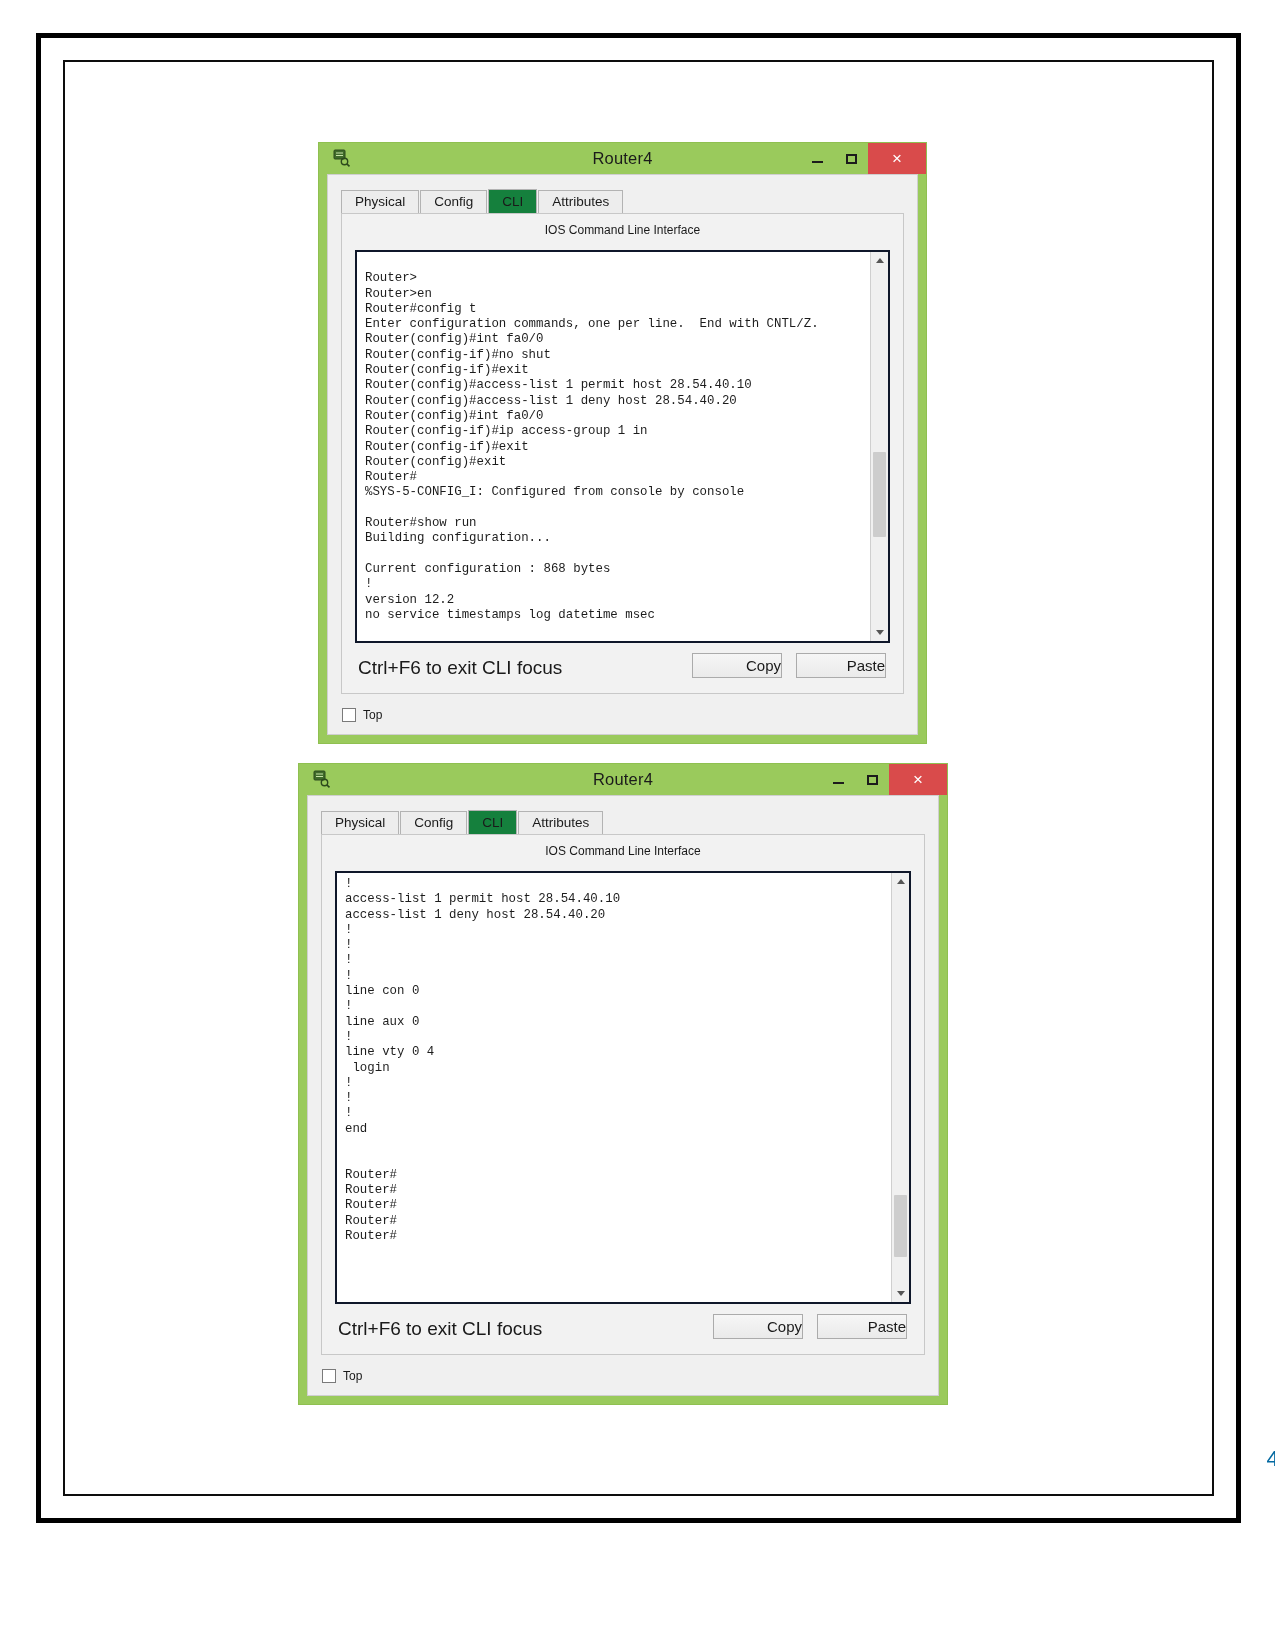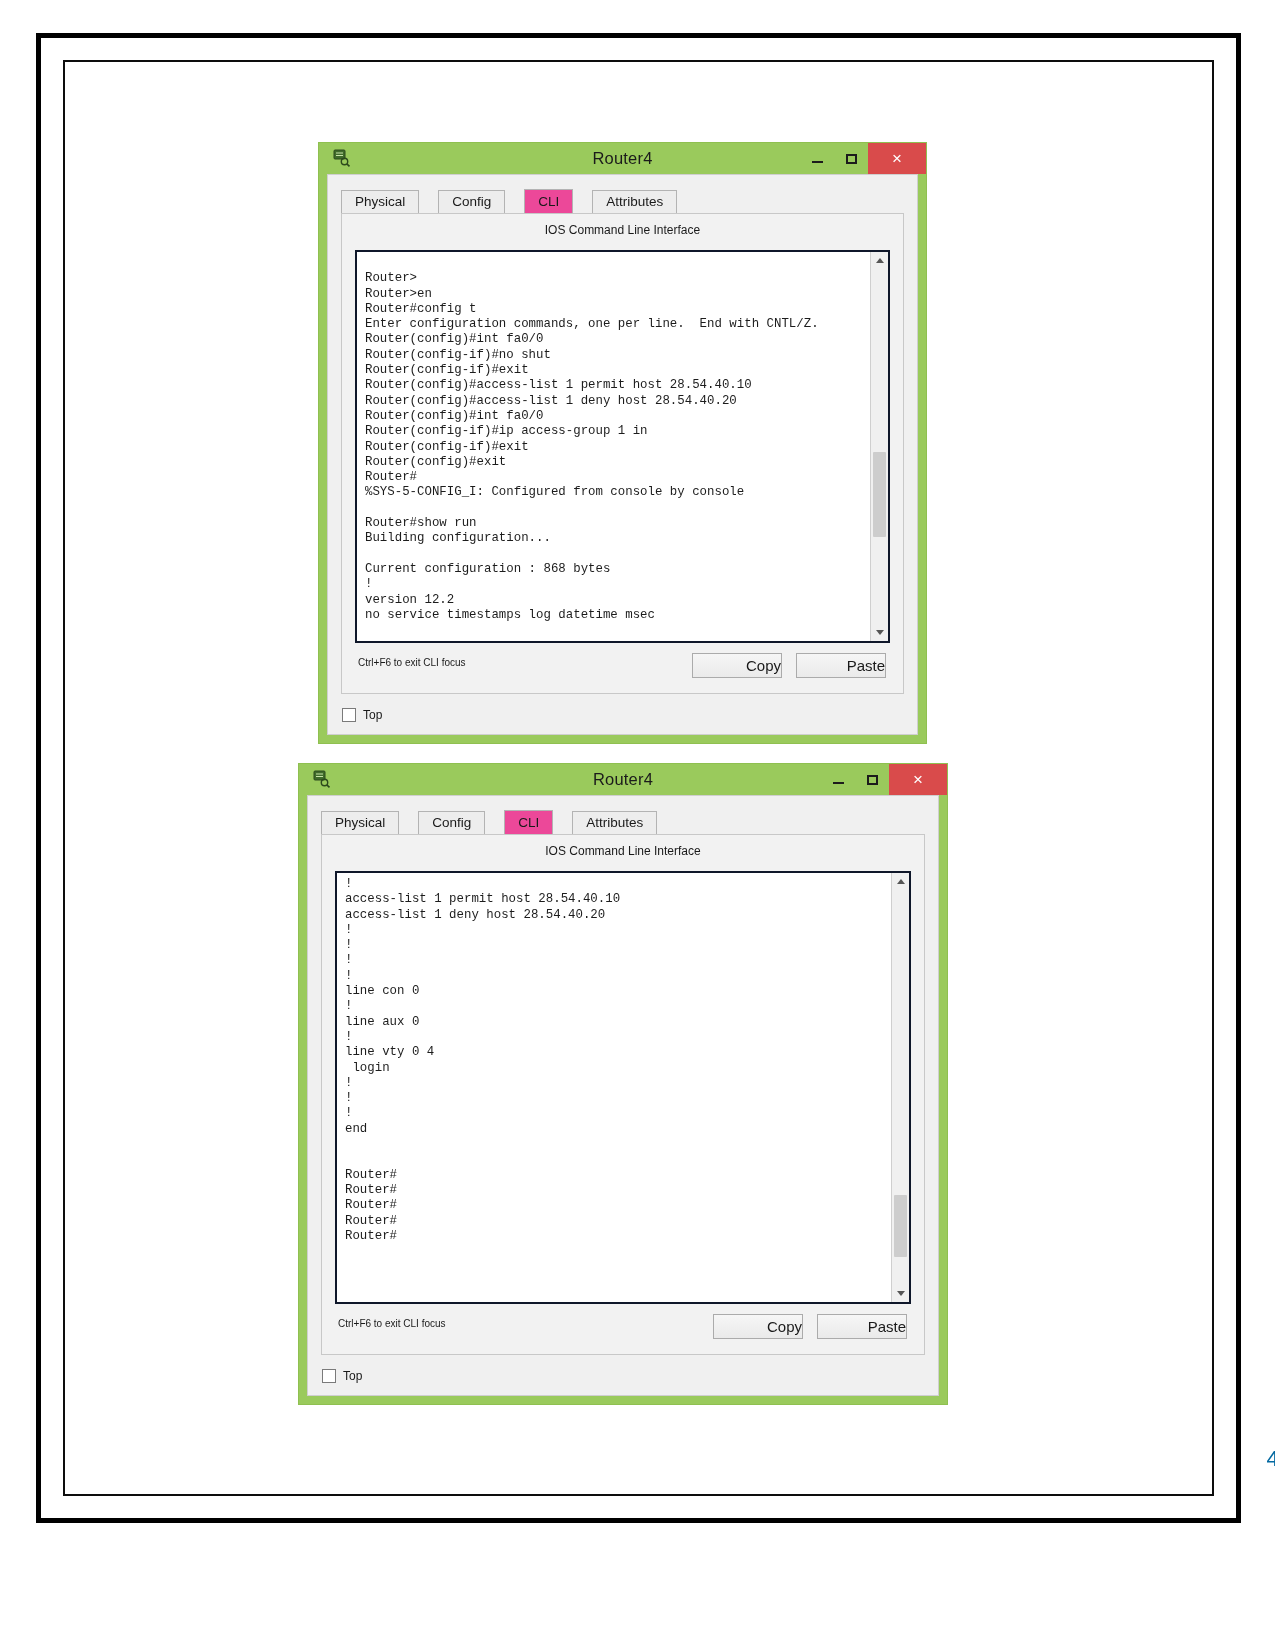--- a/index.html
+++ b/index.html
@@ -136,26 +136,26 @@
   }
   .tab {
     height: 23px;
     line-height: 22px;
     padding: 0 13px;
     font-size: 13.5px;
     color: #1a1a1a;
     background: #EDEDED;
     border: 1px solid #b3b3b3;
     border-bottom: none;
-    margin-right: 19px;
+    margin-right: 1px;
     box-sizing: border-box;
     white-space: nowrap;
   }
   .tab.active {
-    background: #ec4899;
+    background: #15803d;
     height: 25px;
     line-height: 24px;
     border-bottom: 1px solid #ffffff;
     margin-bottom: -1px;
   }
 
   
   .content-panel {
     position: absolute;
     left: 13px;
@@ -239,21 +239,21 @@
     position: absolute;
     left: 14px;
     right: 14px;
     bottom: 14px;
     height: 26px;
   }
   .hint-text {
     position: absolute;
     left: 2px;
     top: 4px;
-    font-size: 10px;
+    font-size: 19px;
     color: #1a1a1a;
   }
   .btn {
     position: absolute;
     top: 0;
     height: 25px;
     line-height: 23px;
     text-align: right;
     font-size: 15px;
     color: #1a1a1a;

